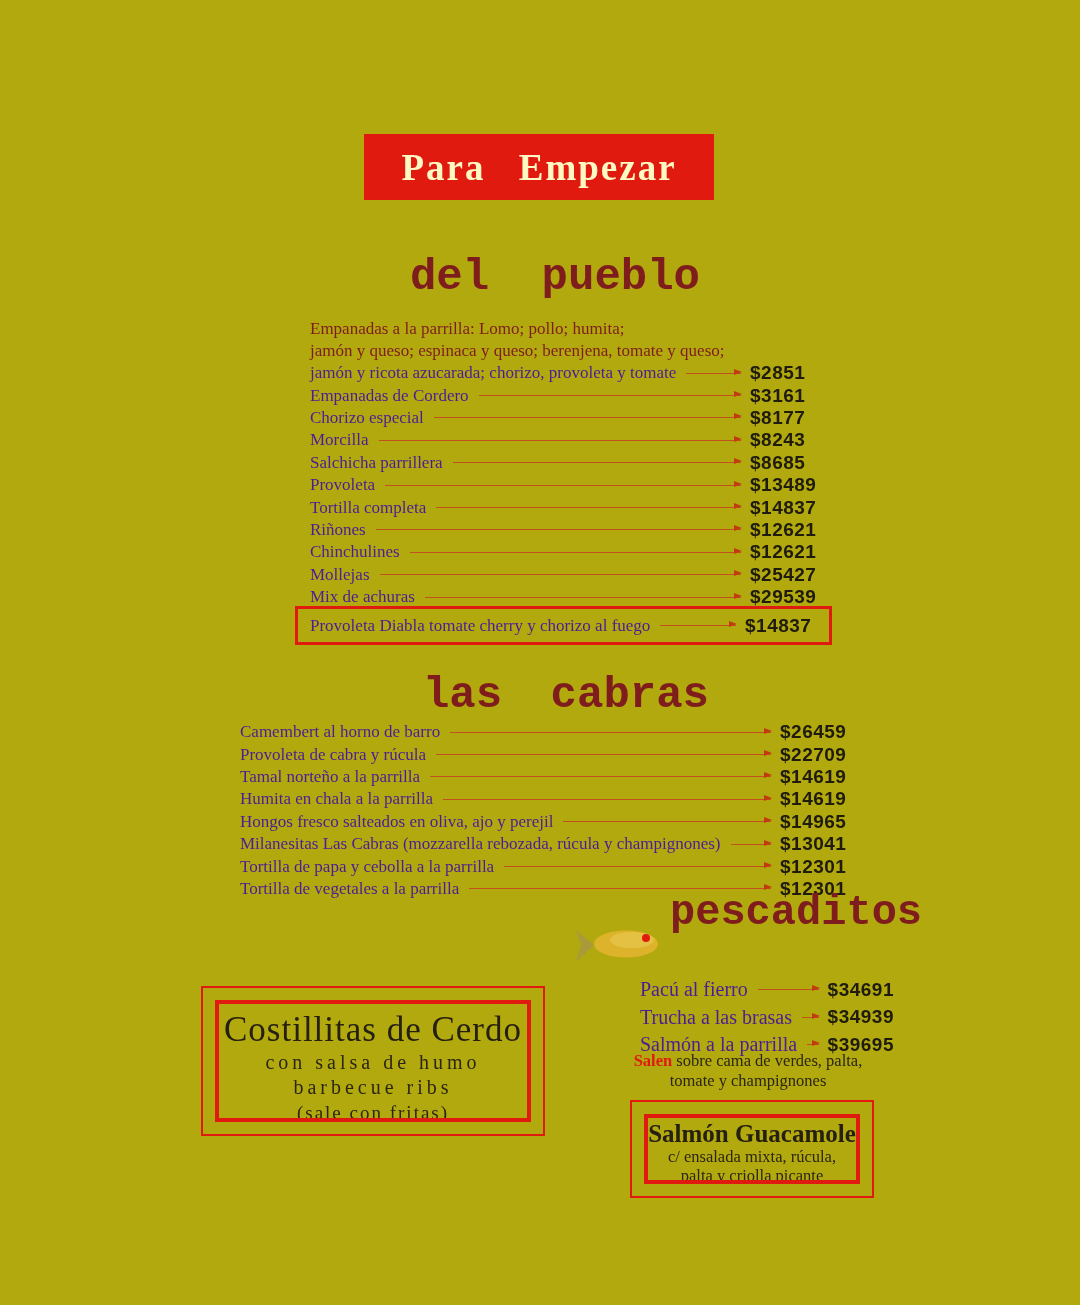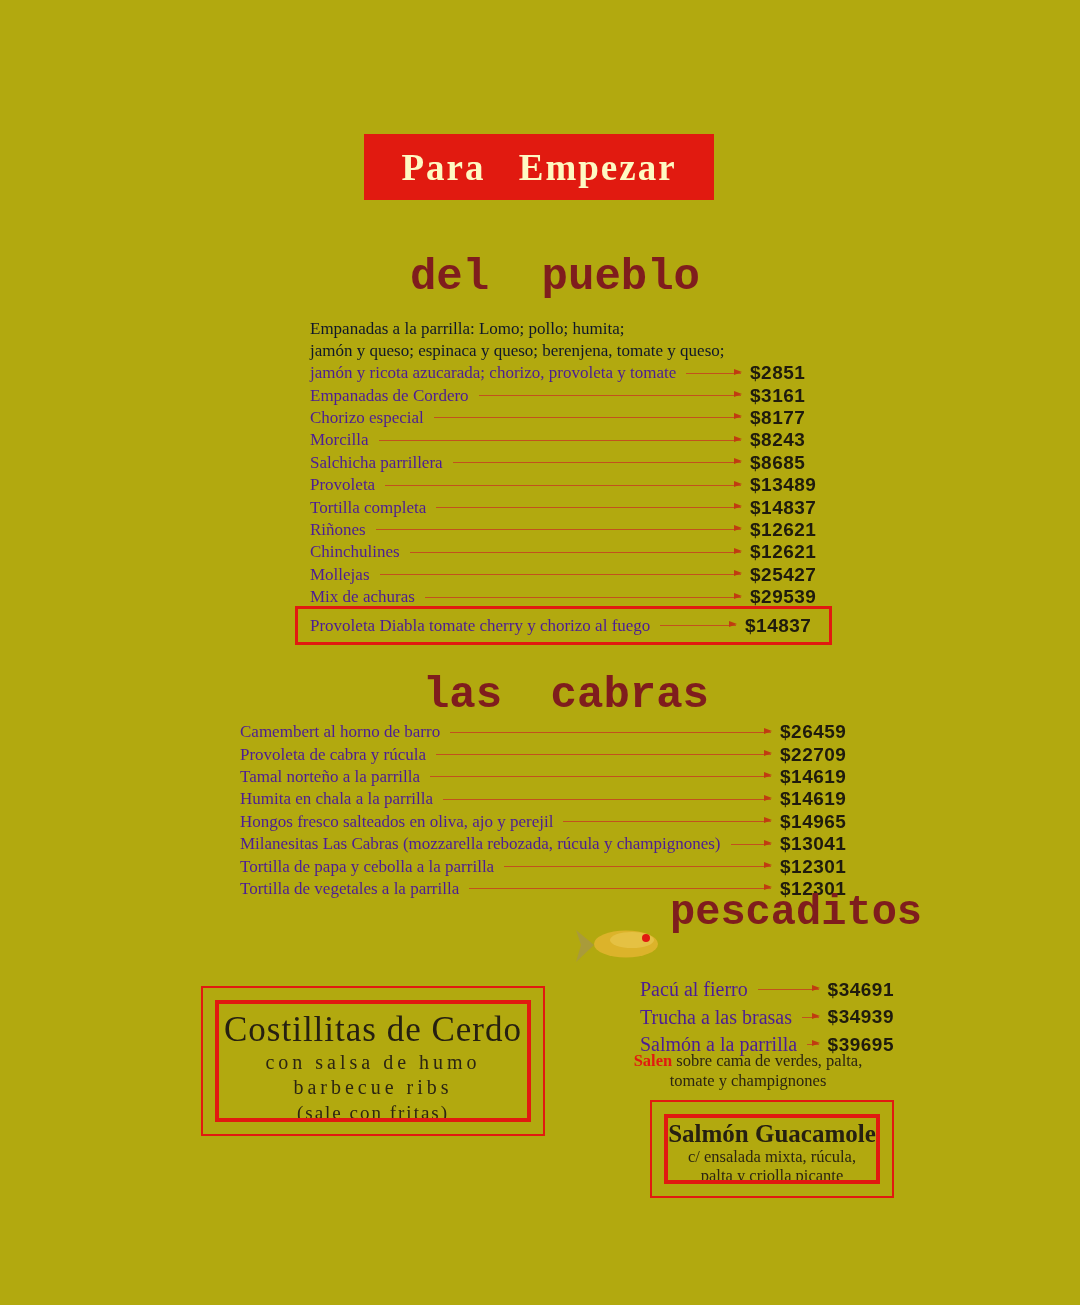--- a/index.html
+++ b/index.html
@@ -16,21 +16,21 @@
   .h-del-pueblo{ left:295px; top:252px; width:520px; word-spacing:26px;}
   .h-las-cabras{ left:260px; top:670px; width:612px; word-spacing:22px;}
   .h-pescaditos{ left:670px; top:889px; width:auto; text-align:left; font-size:42px;}
 
   
   .menu-col{ position:absolute; }
   .col-dp{ left:310px; top:318px; width:512px; }
   .col-lc{ left:240px; top:721px; width:612px; }
   .col-pe{ left:640px; top:976px; width:254px; }
 
-  .mline{ font-size:17px; line-height:22px; white-space:nowrap; color:#0f172a;}
+  .mline{ font-size:17px; line-height:22px; white-space:nowrap; color:#7f1d1d;}
   .row{ display:flex; align-items:center; height:22.4px; }
   .iname{ font-size:17px; white-space:nowrap; color:#4c1d95;}
   .leader{ flex:1; height:0; border-bottom:1.5px solid #c2511d; margin:0 9px 0 10px; position:relative; min-width:6px;}
   .leader::after{ content:""; position:absolute; right:-1px; top:-4px; width:0; height:0;
       border-left:8px solid #c03c10; border-top:3.5px solid transparent; border-bottom:3.5px solid transparent;}
   .price{ font-family:"Liberation Sans", sans-serif; font-weight:bold; font-size:19px; color:#1f1b0d; min-width:72px; text-align:left; letter-spacing:0.5px;}
 
   .col-pe .row{ height:27.5px; }
   .col-pe .iname{ font-size:20px; }
   .col-pe .price{ min-width:64px; }
@@ -42,21 +42,21 @@
   .fish{ position:absolute; left:574px; top:922px; width:94px; height:46px; }
 
   
   .pe-note{ position:absolute; left:608px; top:1051px; width:280px; text-align:center; font-size:16.5px; line-height:20px; color:#2c2512;}
   .pe-note .hl{ color:#e11a10; font-weight:bold; }
 
   
   .dbox{ position:absolute; border:2px solid #e11a10; padding:12px; background:transparent;}
   .dbox-inner{ border:4px solid #e11a10; width:100%; height:100%; text-align:center; overflow:hidden;}
   .box-cost{ left:201px; top:986px; width:344px; height:150px; }
-  .box-salmon{ left:630px; top:1100px; width:244px; height:98px;margin-left:20px; }
+  .box-salmon{ left:630px; top:1100px; width:244px; height:98px; }
 
   .cost-title{ font-size:35px; color:#262011; margin-top:6px; letter-spacing:1px; white-space:nowrap;}
   .cost-sub{ font-size:20px; letter-spacing:4px; line-height:25px; color:#2c2512; white-space:nowrap;}
   .cost-sub3{ font-size:19px; letter-spacing:2px; line-height:25px; color:#2c2512; white-space:nowrap;}
   .bprice{ font-family:"Liberation Sans", sans-serif; font-weight:bold; color:#1f1b0d; font-size:24px; margin-top:1px;}
 
   .salmon-title{ font-family:cursive; font-weight:bold; font-size:25px; color:#262011; line-height:28px; margin-top:2px; white-space:nowrap;}
   .salmon-sub{ font-size:16.5px; line-height:18.5px; color:#2c2512; white-space:nowrap;}
   .box-salmon .bprice{ font-size:20px; margin-top:2px;}
 </style>

